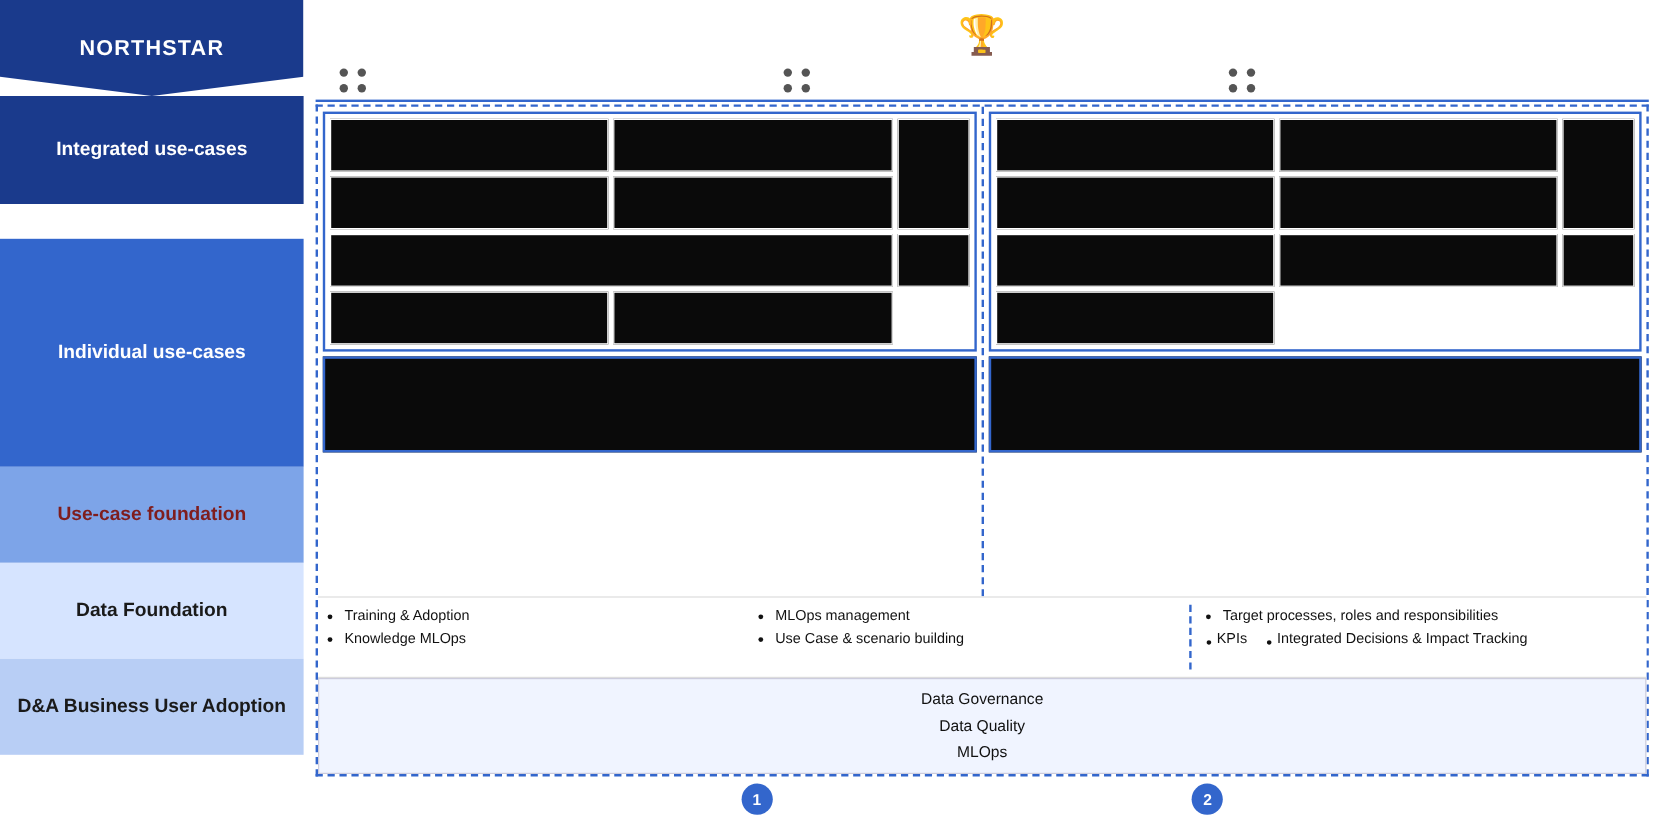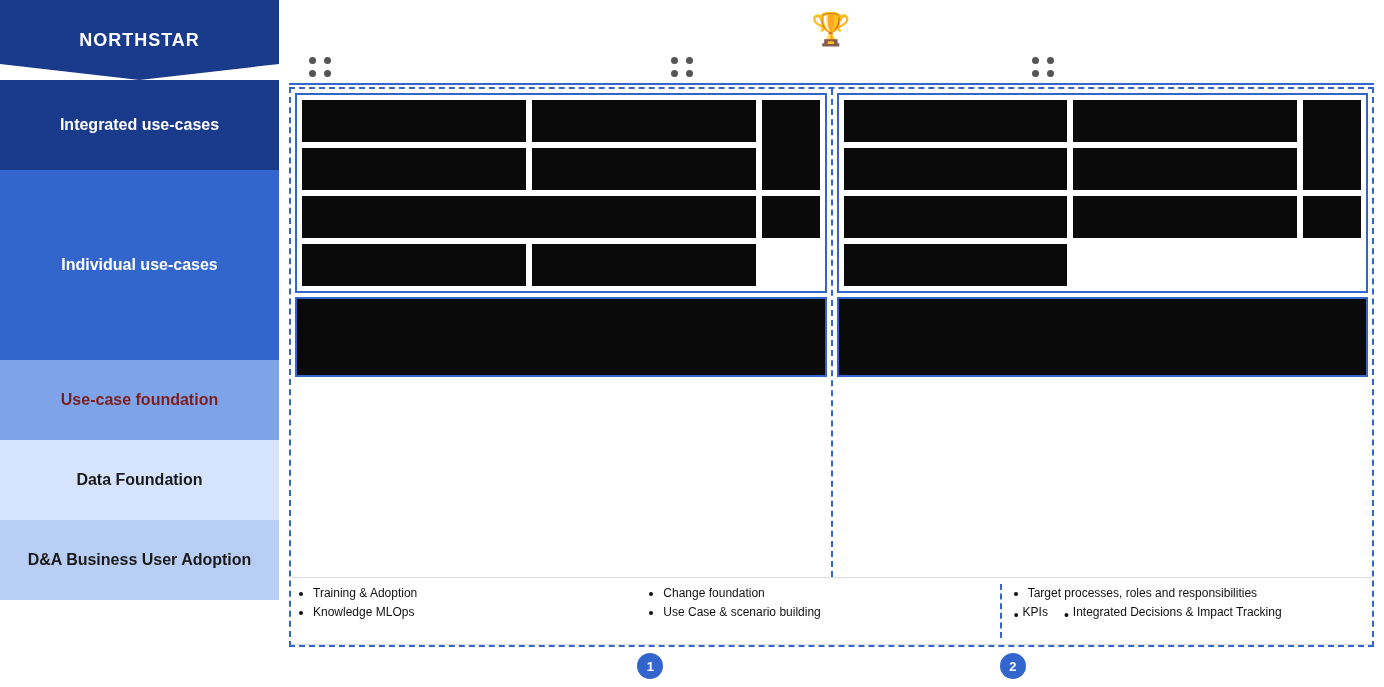--- a/index.html
+++ b/index.html
@@ -14,21 +14,21 @@
     }
 
     .main-container {
       display: flex;
       flex: 1;
       height: 100%;
     }
 
     
     .sidebar {
-      width: 279px;
+      width: 253px;
       display: flex;
       flex-direction: column;
       flex-shrink: 0;
     }
 
     .sidebar-northstar {
       background: #1a3a8c;
       color: #fff;
       font-weight: 900;
       font-size: 18px;
@@ -56,20 +56,21 @@
     .sidebar-integrated {
       background: #1a3a8c;
       color: #fff;
       flex: 0 0 90px;
     }
 
     .sidebar-individual {
       background: #3366cc;
       color: #fff;
       flex: 0 0 190px;
+      margin-top: 29px;
     }
 
     .sidebar-usecase {
       background: #7da4e8;
       color: #7f1d1d;
       flex: 0 0 80px;
     }
 
     .sidebar-dna {
       background: #b8cef5;
@@ -390,41 +391,46 @@
 
       <div class="adoption-row">
         <div class="adoption-col">
           <ul>
             <li><span>Training &amp; Adoption</span></li>
             <li><span>Knowledge MLOps</span></li>
           </ul>
         </div>
         <div class="adoption-col">
           <ul>
-            <li><span>Change foundation</span></li>
+            <li><span>MLOps management</span></li>
             <li><span>Use Case &amp; scenario building</span></li>
           </ul>
         </div>
         <div class="adoption-col" style="border-left: 2px dashed #3366cc; padding-left: 12px;">
           <ul>
             <li><span>Target processes, roles and responsibilities</span></li>
             <li style="display:flex; gap: 16px; list-style:none; margin-left:-14px;">
               <span style="display:flex; align-items:flex-start; gap:4px;">
                 <span style="font-size:14px; margin-top:1px;">•</span>
                 <span>KPIs</span>
               </span>
               <span style="display:flex; align-items:flex-start; gap:4px;">
                 <span style="font-size:14px; margin-top:1px;">•</span>
                 <span>Integrated Decisions &amp; Impact Tracking</span>
               </span>
             </li>
           </ul>
         </div>
       </div>
 
+      <div class="data-foundation-row">
+        <div>Data Governance</div>
+        <div>Data Quality</div>
+        <div>MLOps</div>
+      </div>
 
     </div>
 
     <div class="bottom-labels">
       <div class="circle-label" style="margin-left: 180px;">
         <div class="circle-num">1</div>
       </div>
       <div class="circle-label" style="margin-right: 180px;">
         <div class="circle-num">2</div>
       </div>

